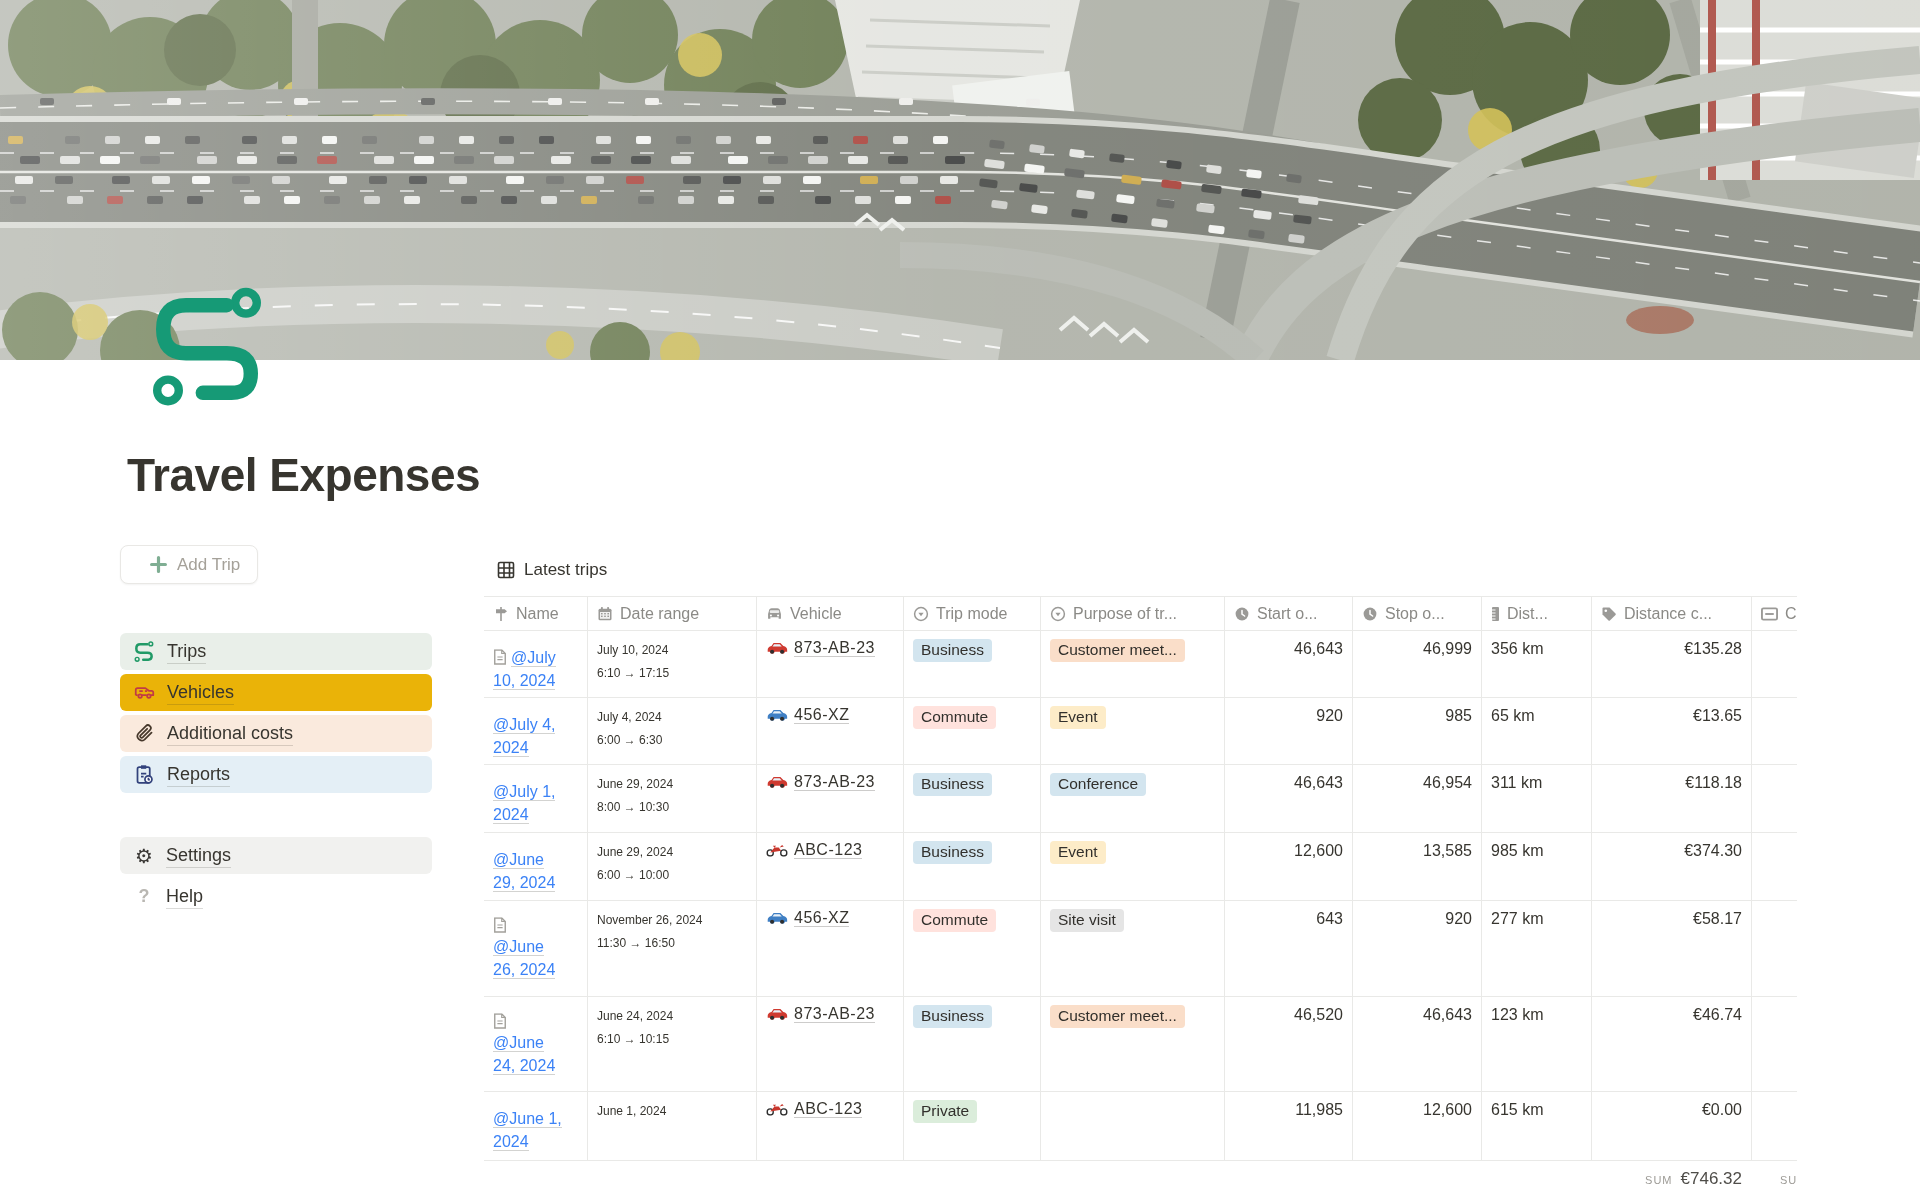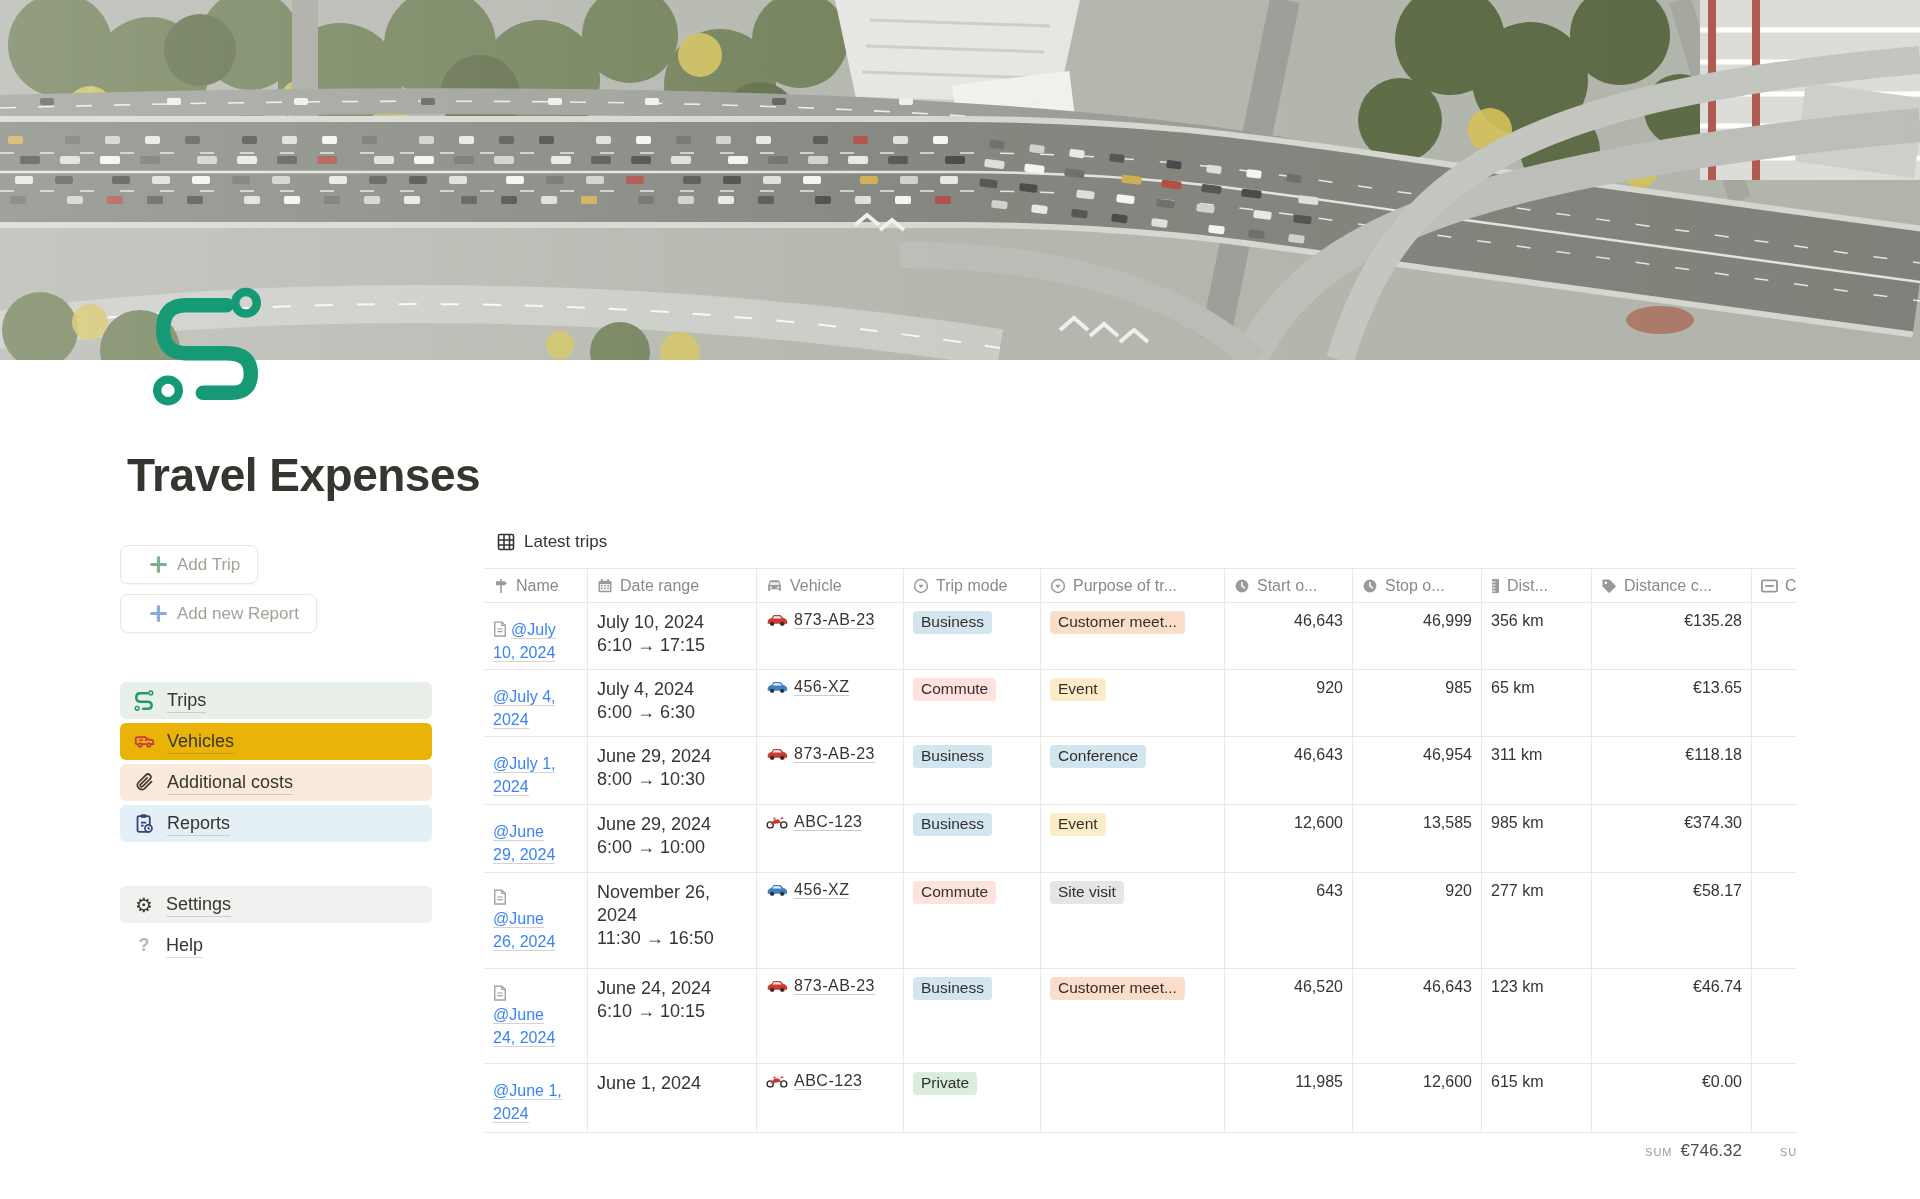--- a/index.html
+++ b/index.html
@@ -25,38 +25,38 @@
   .btn-row { margin-bottom:10px; }
   .nav-group { margin-top:49px; }
   .nav-item { display:flex; align-items:center; gap:12px; height:37px; padding-left:14px;
               border-radius:6px; margin-bottom:4px; cursor:pointer; }
   .nav-item .lbl { font-size:18px; color:#37352f; border-bottom:1px solid rgba(55,53,47,.18); line-height:23px; }
   .nav-footer { margin-top:44px; }
   .q-icon { font-size:18px; font-weight:700; color:#b9b7b2; width:20px; text-align:center; }
   .gear-glyph { font-size:20px; color:#3a3835; width:20px; text-align:center; line-height:20px; }
 
   
-  .main { position:absolute; left:484px; top:520px; width:1436px; }
+  .main { position:absolute; left:484px; top:548px; width:1436px; }
   .tbl-title { display:flex; align-items:center; gap:9px; margin:8px 0 0 13px; height:28px;
                font-size:17px; font-weight:500; color:#37352f; }
   .tbl-clip { width:1313px; overflow:hidden; margin-top:12px; }
   .tbl { width:1448px; }
   .trow { display:flex; border-bottom:1px solid #e9e9e7; }
   .thead { border-top:1px solid #e9e9e7; height:35px; }
   .tcell { flex:none; padding:7px 9px 0 9px; border-right:1px solid #e9e9e7; overflow:hidden; }
   .tcell.last { border-right:none; }
   .c0{width:104px}.c1{width:169px}.c2{width:147px}.c3{width:137px}.c4{width:184px}
   .c5{width:128px}.c6{width:129px}.c7{width:110px}.c8{width:160px}.c9{width:168px}
   .hcell { display:flex; align-items:center; gap:7px; color:#8b8a86; font-size:16px; padding-top:0;
            white-space:nowrap; }
   .hcell svg { flex:none; }
   .num { text-align:right; font-size:16px; color:#37352f; padding-top:9px; }
   .kmcell { font-size:16px; color:#37352f; padding-top:9px; }
   .cur { text-align:right; }
-  .datecell { font-size:18px; line-height:23px; color:#37352f; padding-top:8px; }
+  .datecell { font-size:12px; line-height:23px; color:#37352f; padding-top:8px; }
   .namecell .inner { width:74px; font-size:16px; line-height:23px; padding-top:8px; }
   .mention { color:#3b82f6; border-bottom:1px solid rgba(55,53,47,.22); }
   .page-ic-inline { display:inline-block; vertical-align:-2px; margin-right:4px; }
   .page-ic-block { display:block; margin:1px 0 2px 0; }
   .vehcell { padding-top:8px; white-space:nowrap; font-size:16px; }
   .veh-link { color:#37352f; border-bottom:1px solid rgba(55,53,47,.25); letter-spacing:.5px; }
   .veh-ic { display:inline-block; vertical-align:-2px; margin-right:6px; }
   .chipcell { padding-top:8px; }
   .chip { display:inline-block; max-width:100%; padding:2px 8px 3px 8px; border-radius:4px;
           font-size:15.5px; color:#32302c; white-space:nowrap; overflow:hidden; }
@@ -356,28 +356,20 @@
 
   <div class="sidebar">
     <div class="btn-row">
       <button class="btn">
         <svg class="ico" width="17" height="17" viewBox="0 0 16 16">
           <path d="M8 1.5 V14.5 M1.5 8 H14.5" stroke="#7fae93" stroke-width="3" stroke-linecap="round"></path>
         </svg>
         <span>Add Trip</span>
       </button>
     </div>
-    <div class="btn-row">
-      <button class="btn">
-        <svg class="ico" width="17" height="17" viewBox="0 0 16 16">
-          <path d="M8 1.5 V14.5 M1.5 8 H14.5" stroke="#87abdb" stroke-width="3" stroke-linecap="round"></path>
-        </svg>
-        <span>Add new Report</span>
-      </button>
-    </div>
 
     <div class="nav-group">
       <div class="nav-item" style="background-color: rgb(233, 239, 233);">
         <svg class="ico" width="21" height="21" viewBox="0 0 100 100" stroke="#219a67">
           <use href="#route-s"></use>
         </svg>
         <span class="lbl">Trips</span>
       </div>
       <div class="nav-item" style="background-color: #eab308;">
         <svg class="ico" width="21" height="21" viewBox="0 0 24 24" fill="none" stroke="#c13b45" stroke-width="2">

